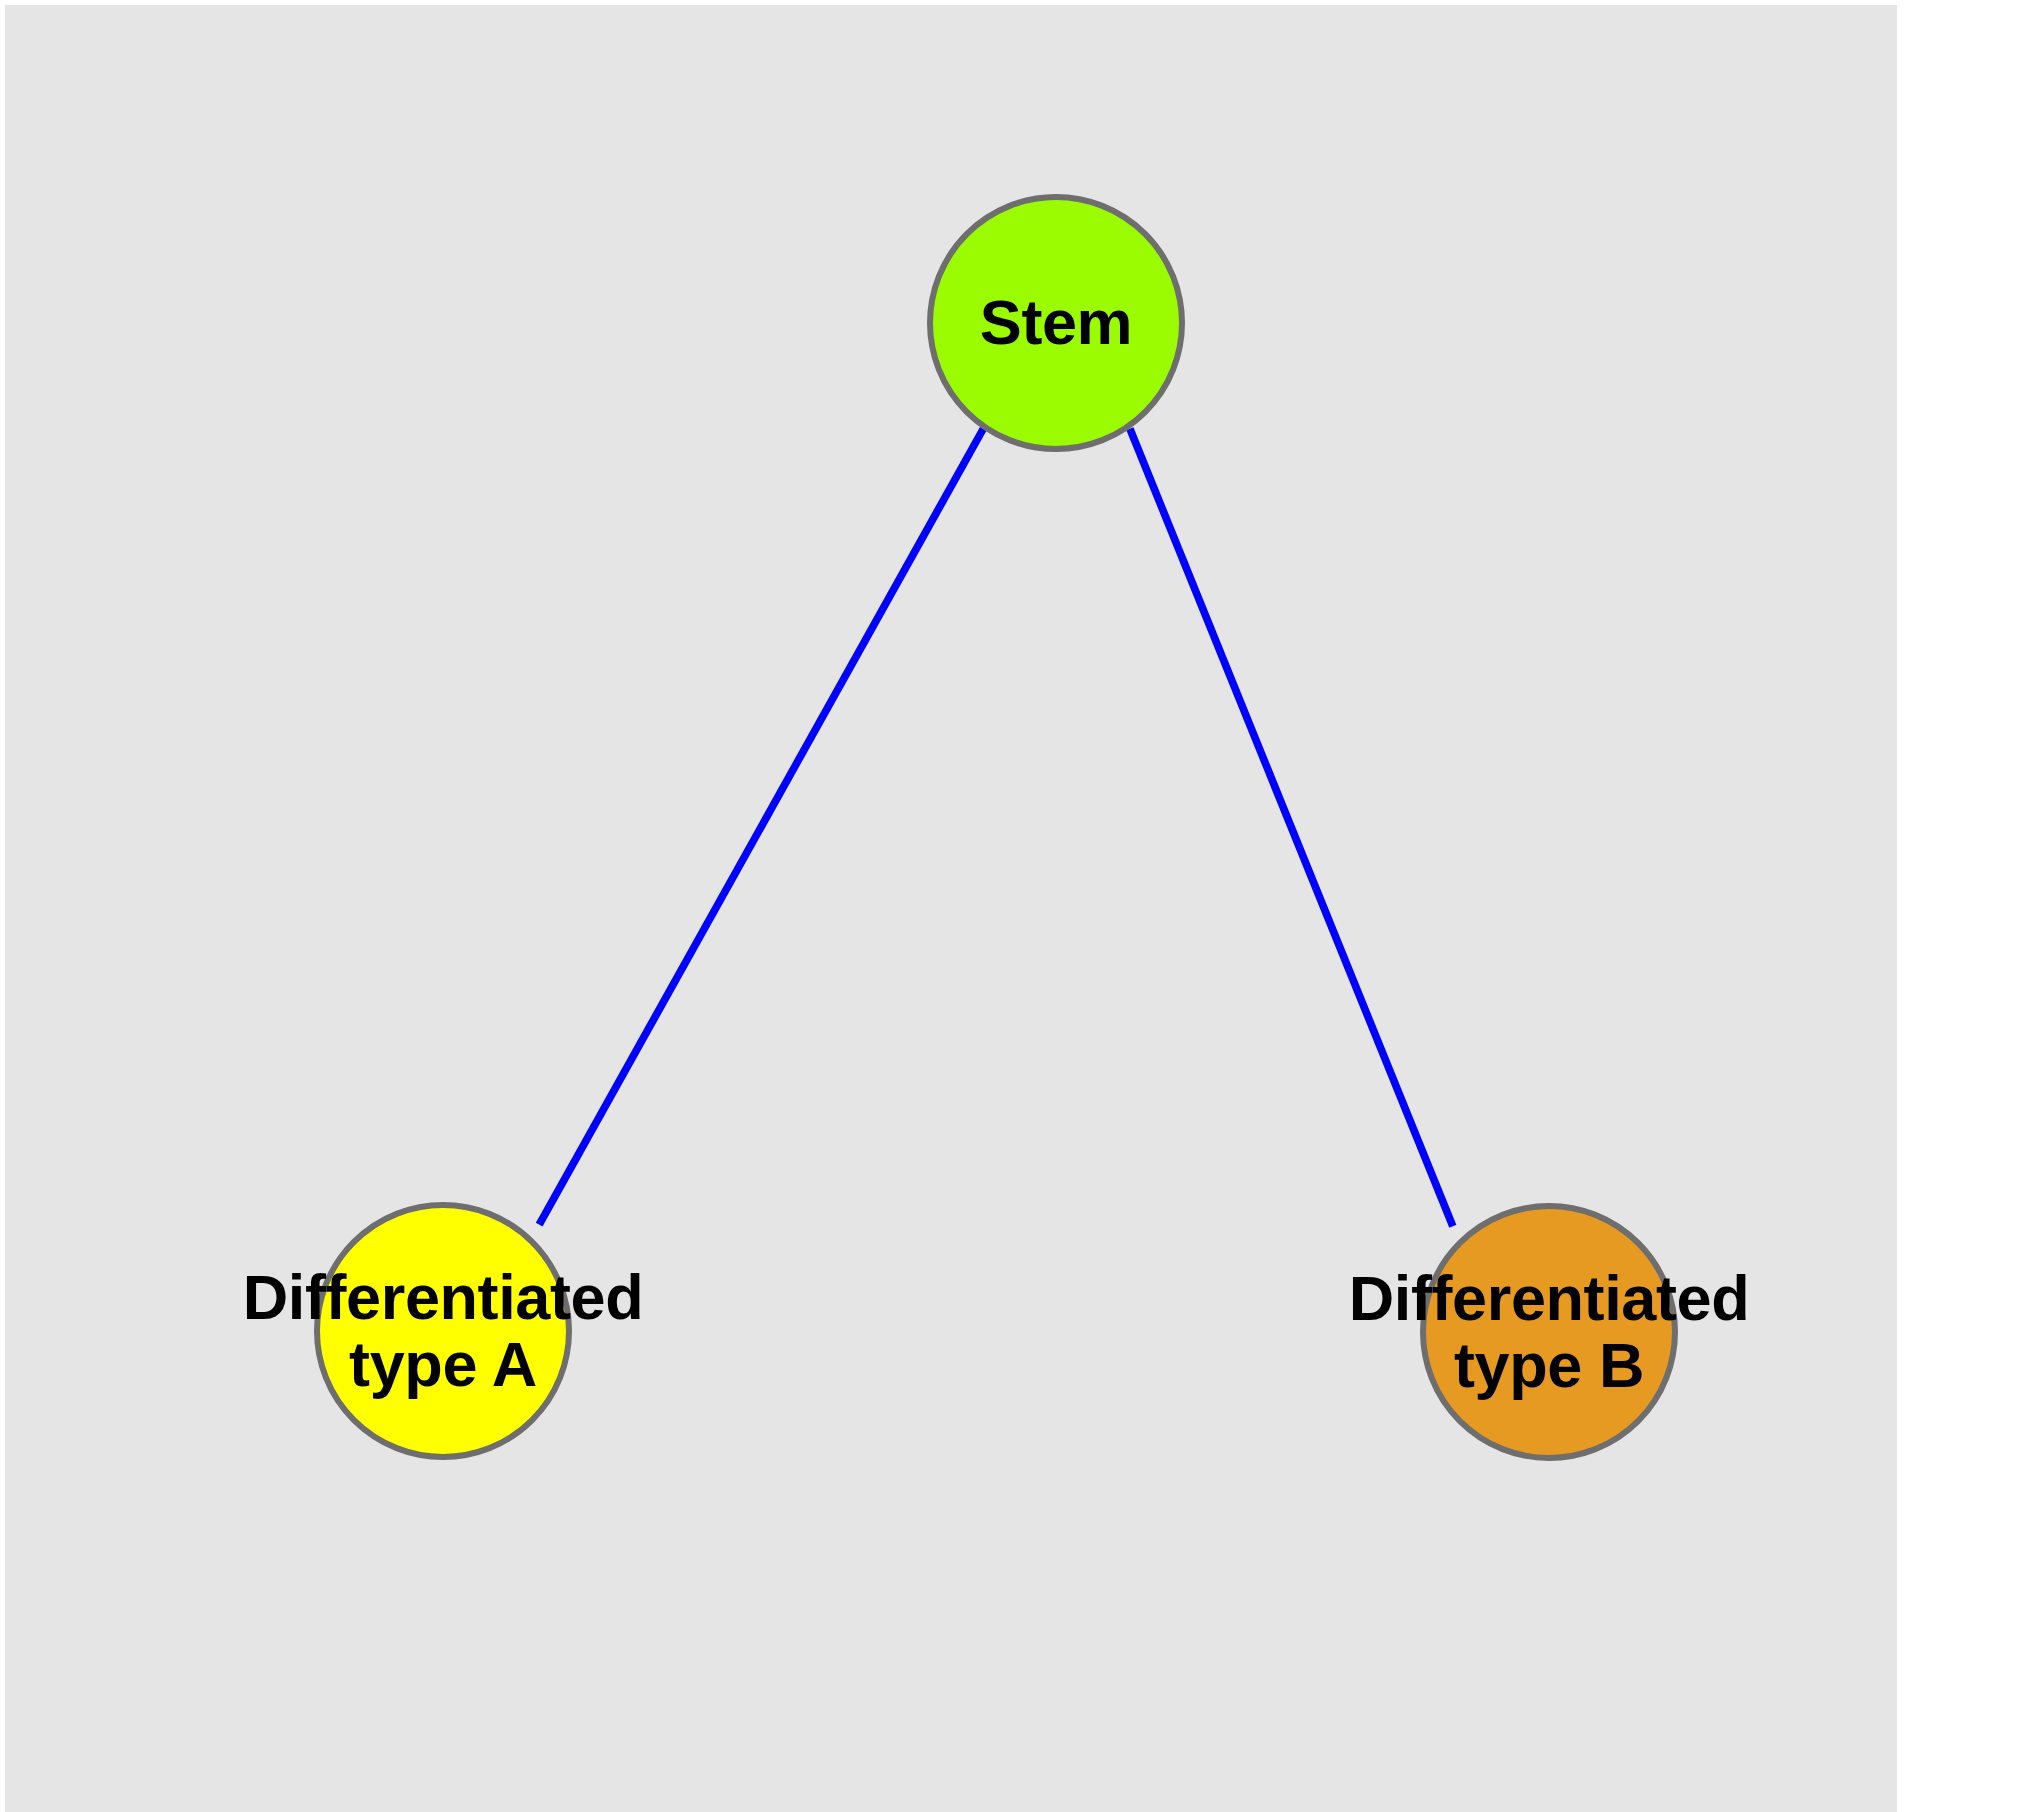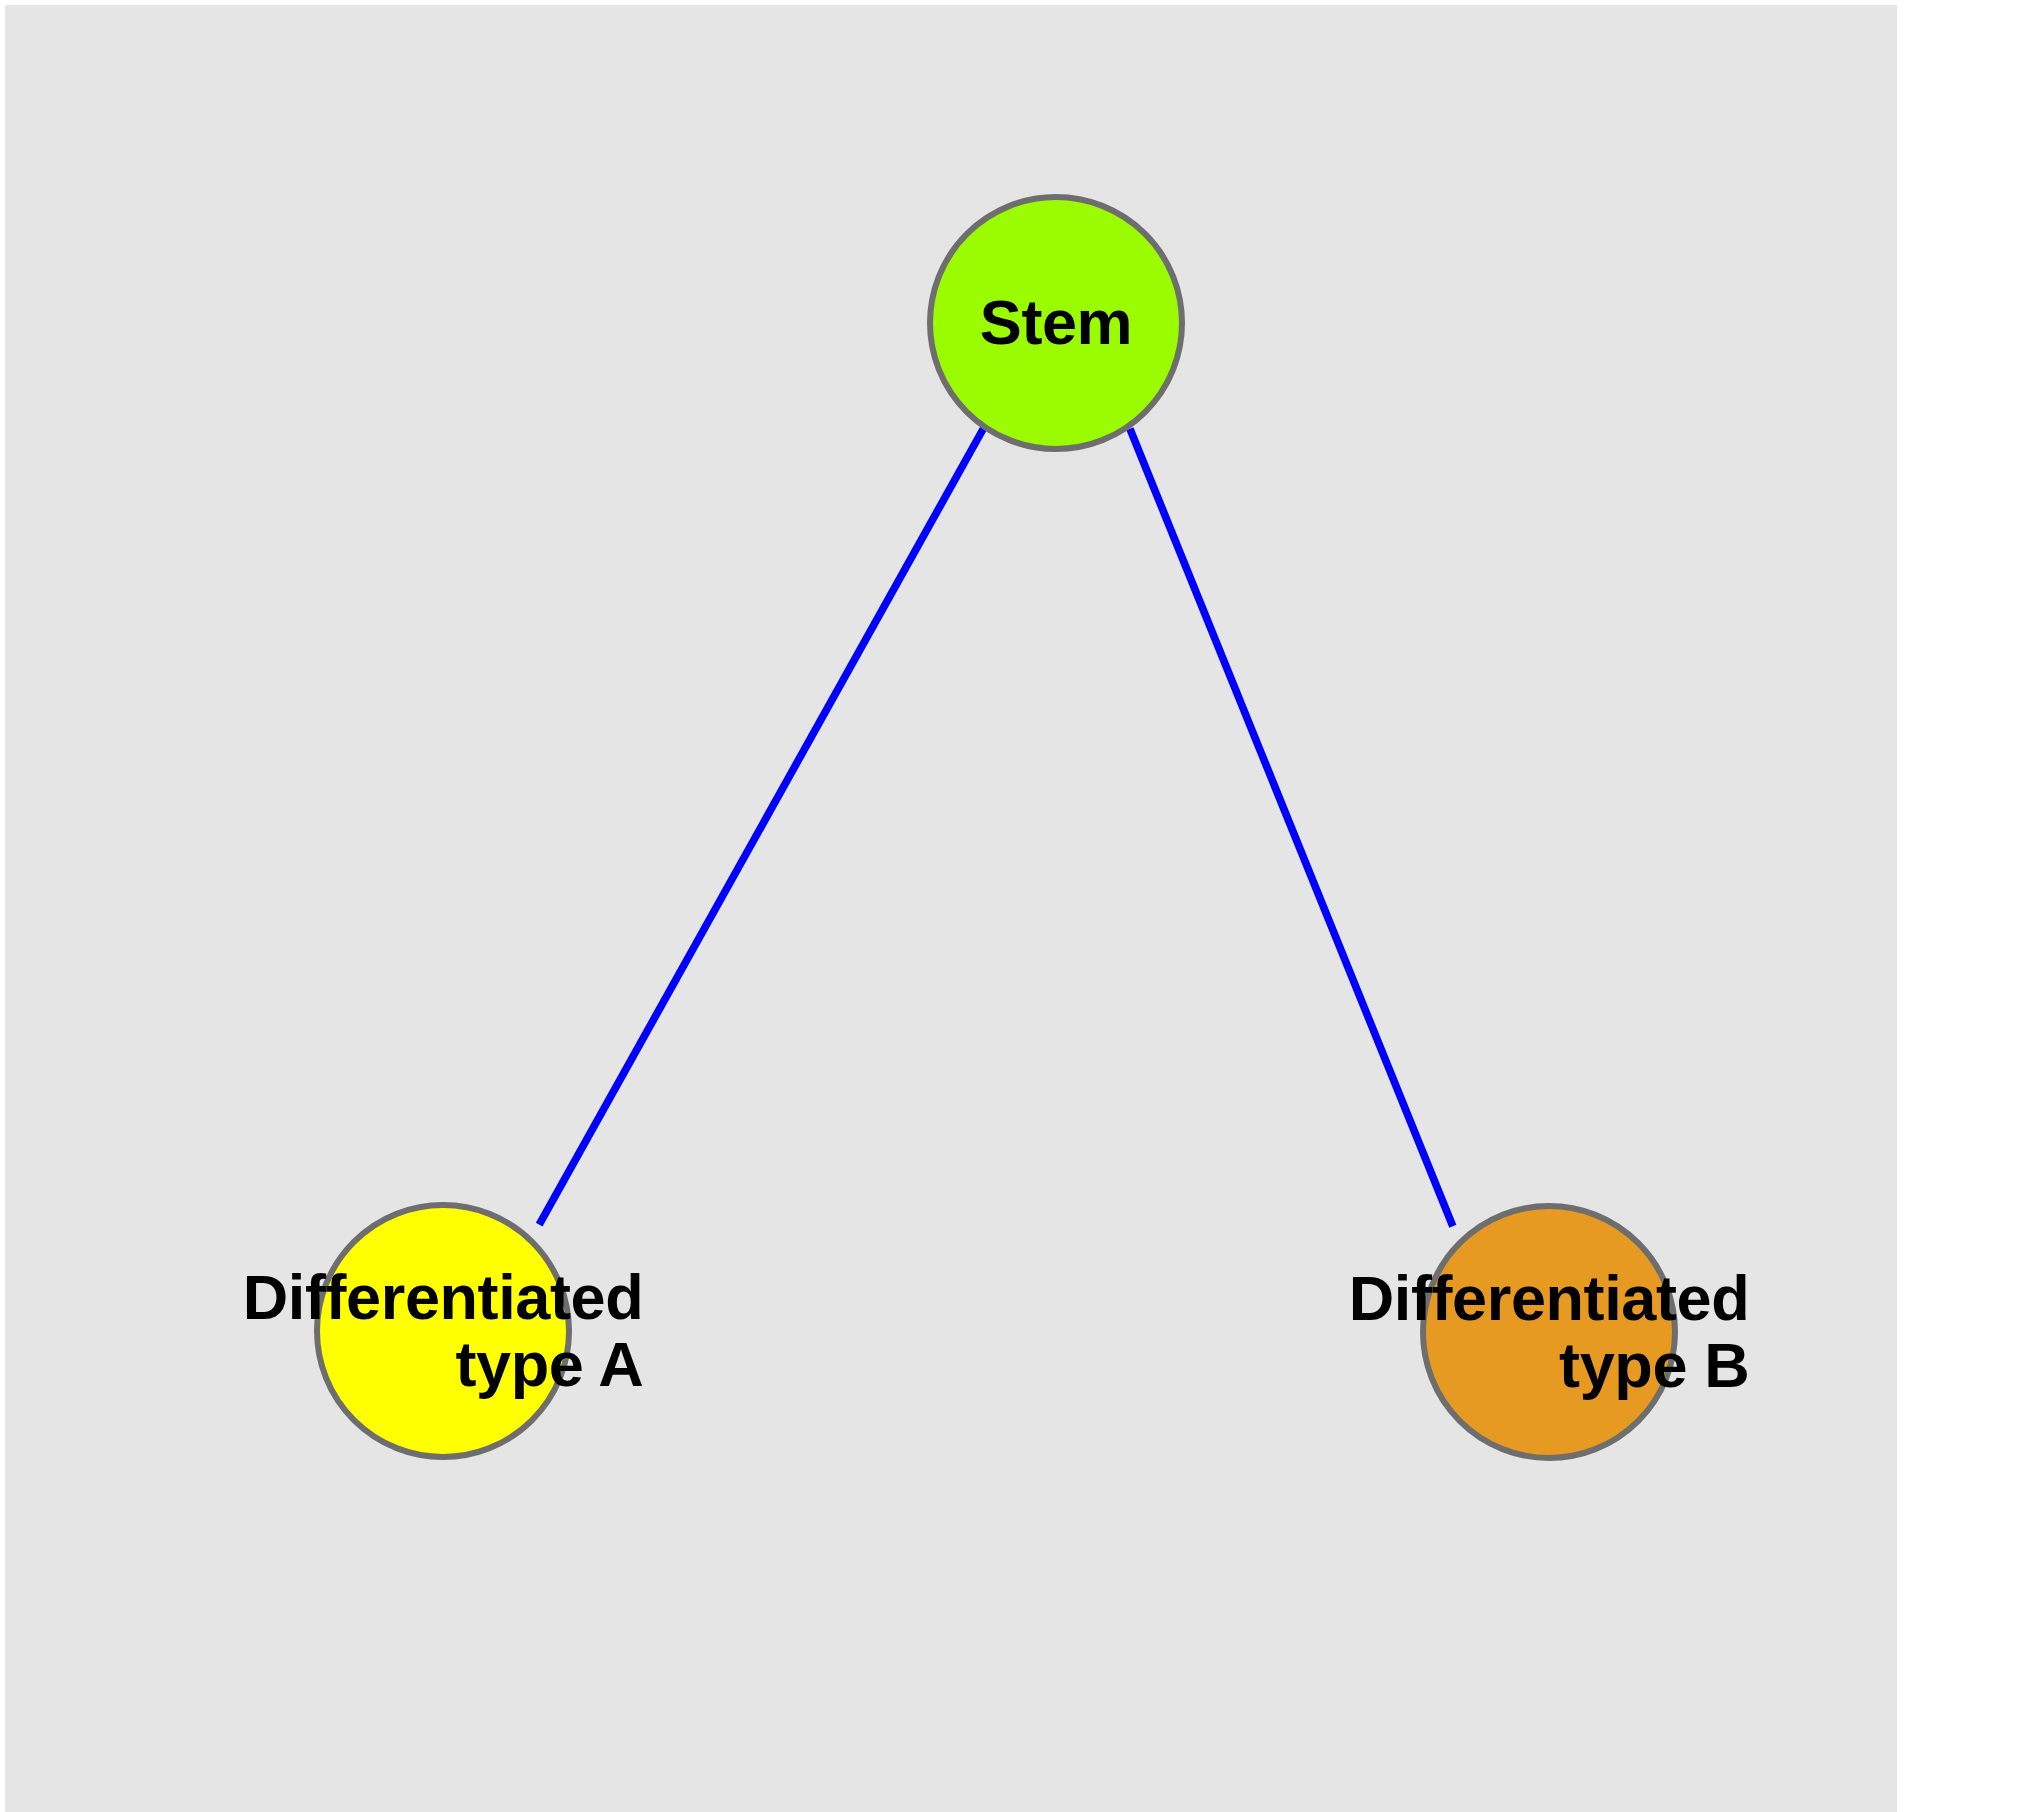--- a/index.html
+++ b/index.html
@@ -80,21 +80,20 @@
   .node-diff-b {
     left: 1415px;
     top: 1198px;
     width: 258px;
     height: 258px;
     background: #e69a22;
   }
   .node-diff-a .node-label,
   .node-diff-b .node-label {
     font-size: 63px;
-    text-align: right;
   }
 </style>
 </head>
 <body>
 
 <div id="graph-canvas">
 
   <svg id="edge-layer" viewBox="0 0 2384 2138">
     <line x1="1154" y1="500" x2="630" y2="1439" stroke="#0000ff" stroke-width="9"></line>
     <line x1="1327" y1="500" x2="1708" y2="1441" stroke="#0000ff" stroke-width="9"></line>

